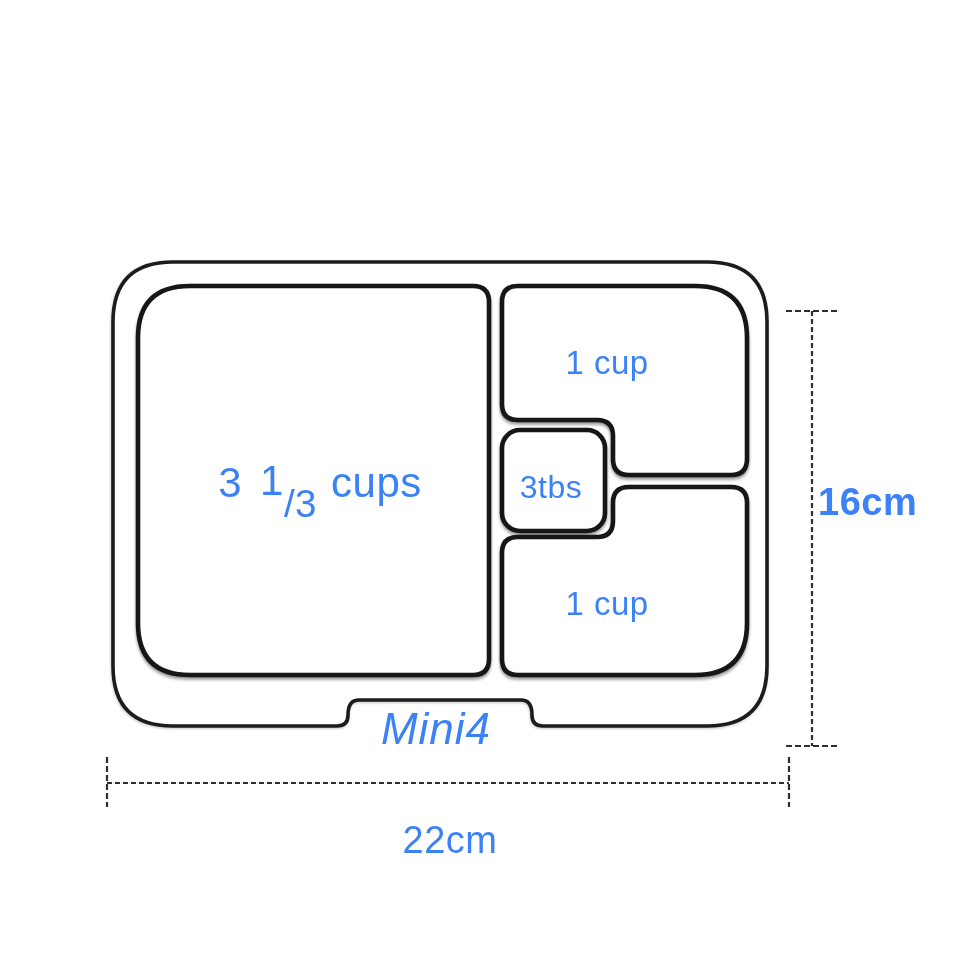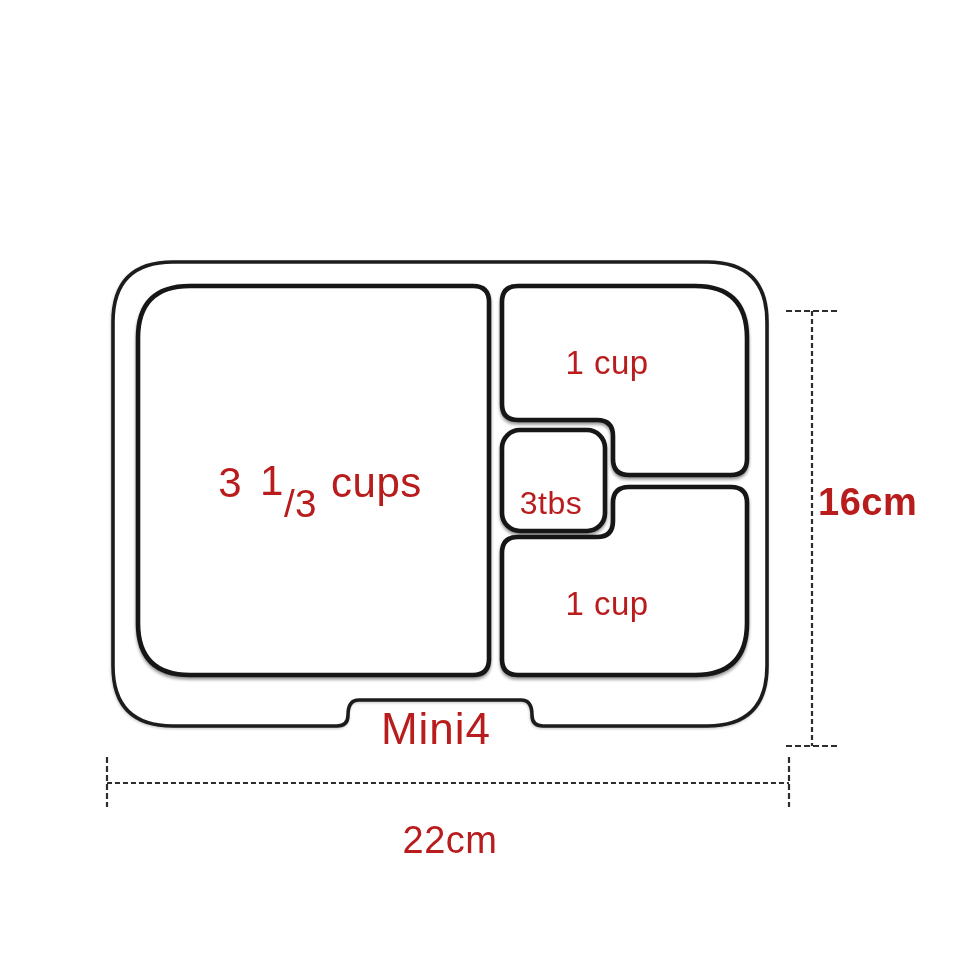--- a/index.html
+++ b/index.html
@@ -18,27 +18,27 @@
   }
   .stage svg {
     position: absolute;
     left: 0;
     top: 0;
   }
   .label {
     position: absolute;
     transform: translate(-50%, -50%);
     white-space: nowrap;
-    color: #b91c1c;
+    color: #3b82f6;
     line-height: 1;
     letter-spacing: 0.5px;
   }
   .label-main { font-size: 42px; text-align: center; }
   .label-cup { font-size: 33px; }
-  .label-small { font-size: 32px; margin-top: 16px; }
+  .label-small { font-size: 32px; }
   .label-product { font-size: 44px; letter-spacing: 1px; }
   .label-dim { font-size: 38px; }
   .label-dim-height {
     transform: translateY(-50%);
   }
   .frac-ws { display: inline-block; width: 18px; }
   .frac-num { position: relative; top: -2px; }
   .frac-den { position: relative; top: 20px; font-size: 0.92em; }
   .unit-gap { display: inline-block; width: 14px; }
 </style>
@@ -113,19 +113,19 @@
   <div class="label label-main" style="left:320px; top:483px;">
     <span>3</span><span class="frac-ws"></span><span class="frac-num">1</span><span class="frac-den">/3</span><span class="unit-gap"></span><span>cups</span>
   </div>
 
   <div class="label label-cup" style="left:607px; top:362px;">1 cup</div>
 
   <div class="label label-small" style="left:551px; top:487px;">3tbs</div>
 
   <div class="label label-cup" style="left:607px; top:603px;">1 cup</div>
 
-  <div class="label label-product" style="left:436px; top:729px;">Mini4</div>
+  <div class="label label-product" style="left:436px; top:729px;font-style:italic;">Mini4</div>
 
   <div class="label label-dim label-dim-height" style="left:818px; top:502px;font-weight:bold;">16cm</div>
 
   <div class="label label-dim" style="left:450px; top:840px;">22cm</div>
 
 </div>
 
 </body></html>

